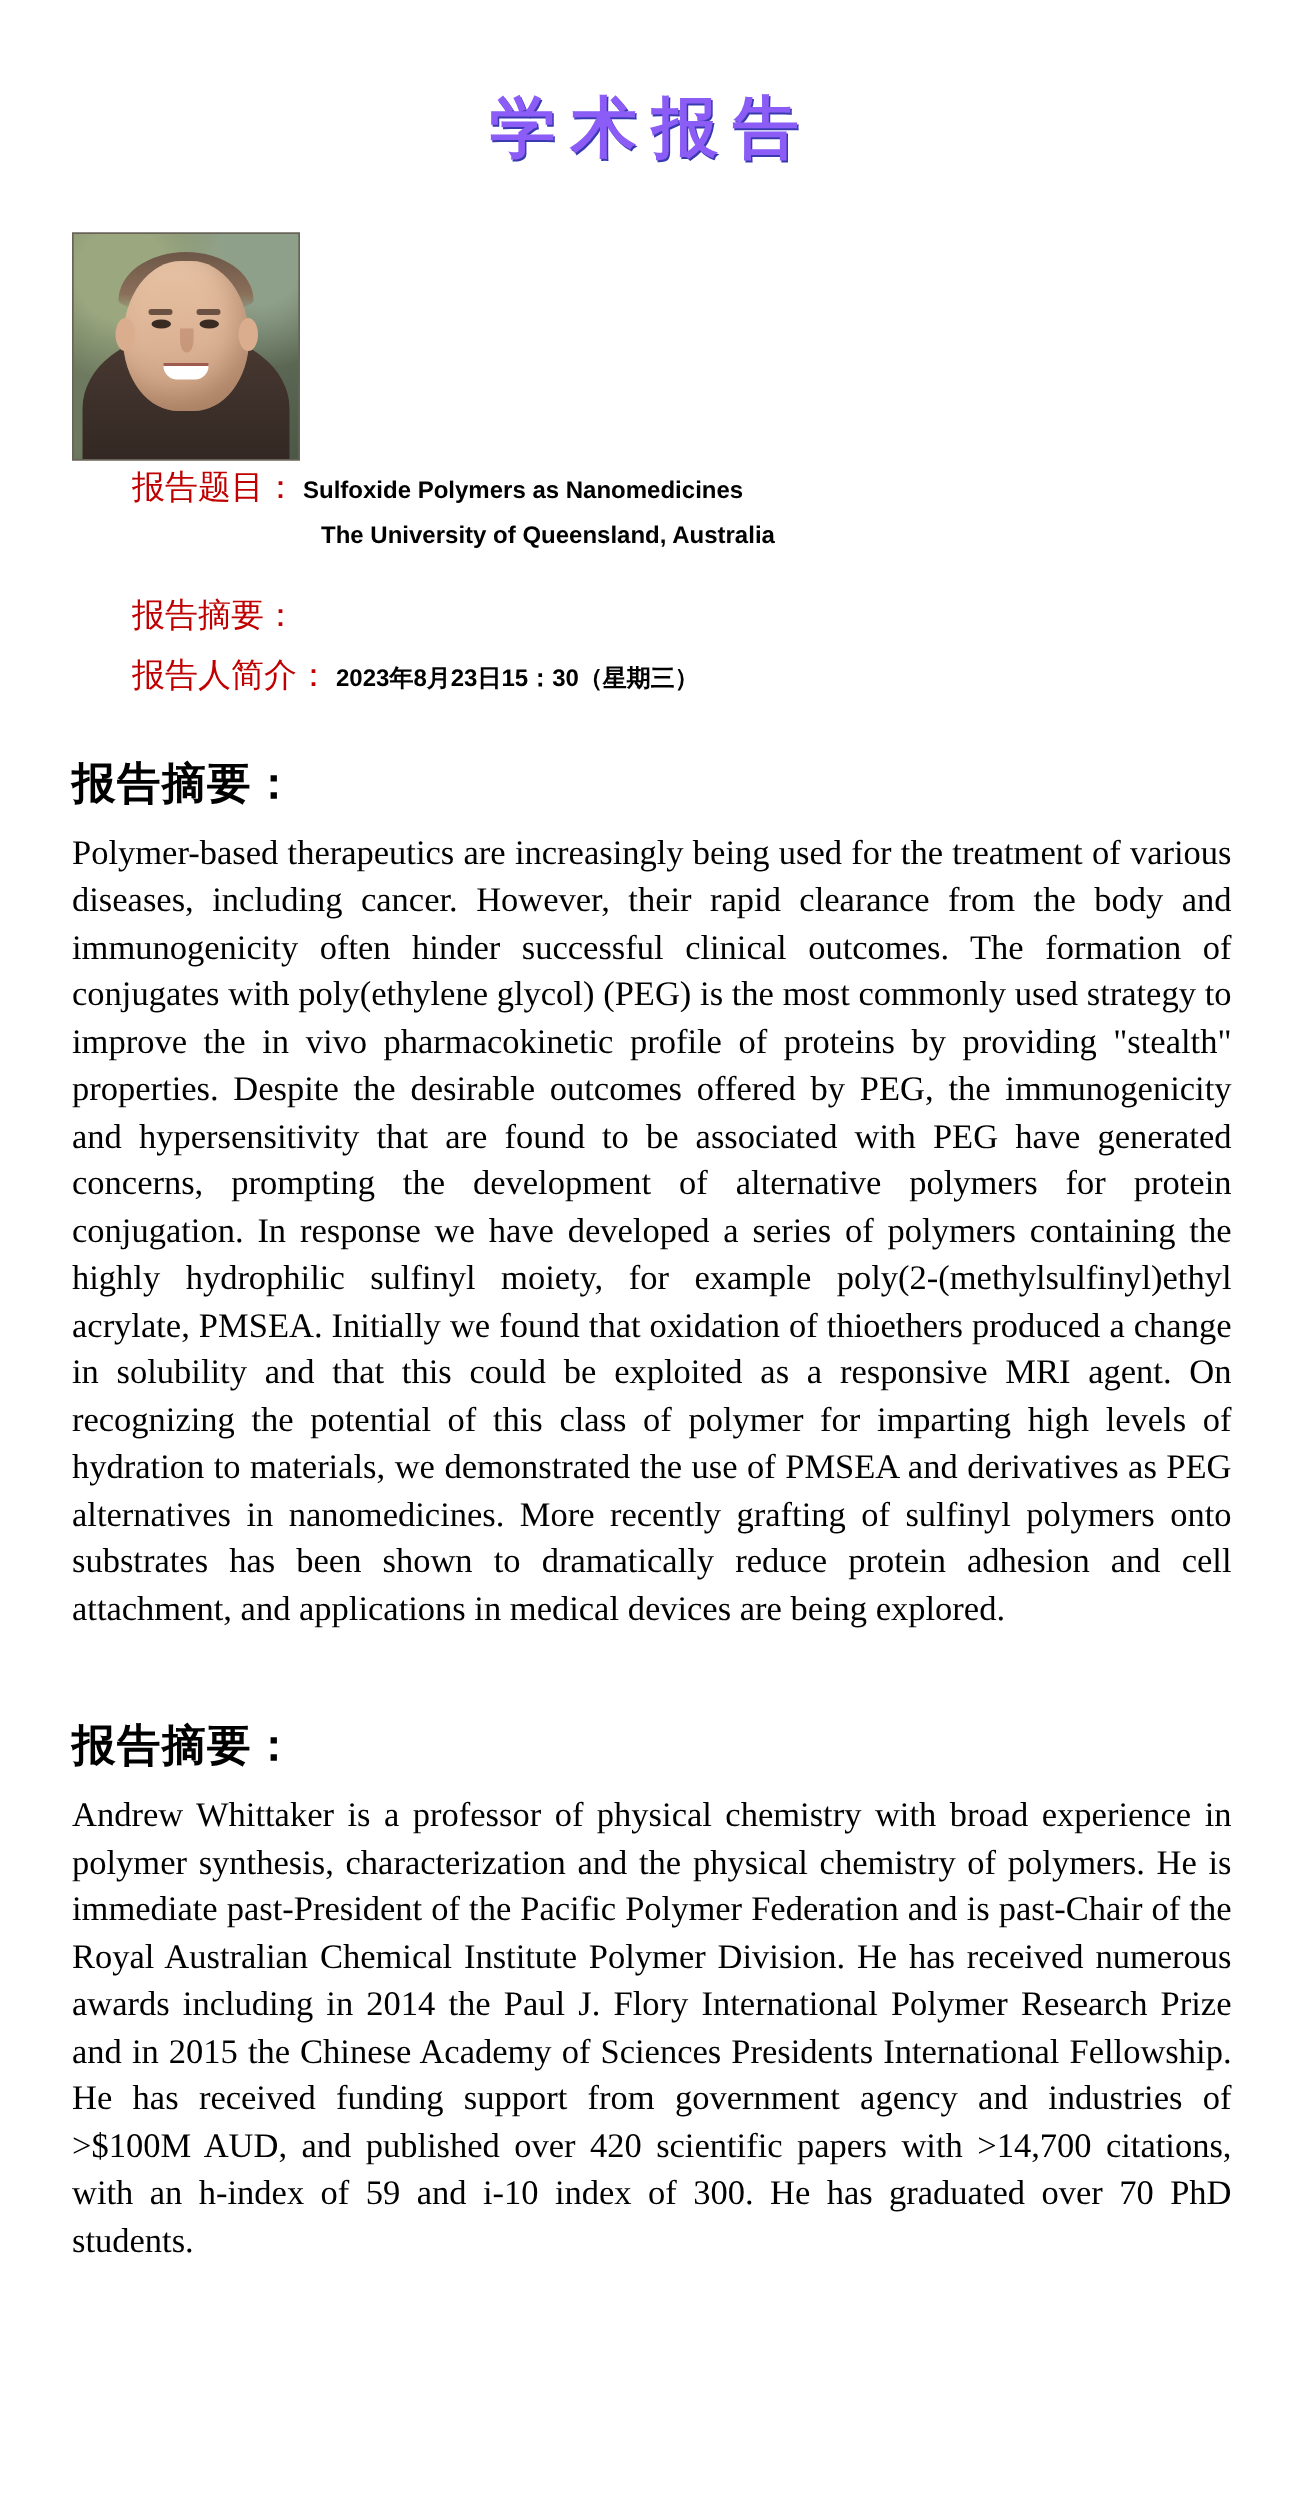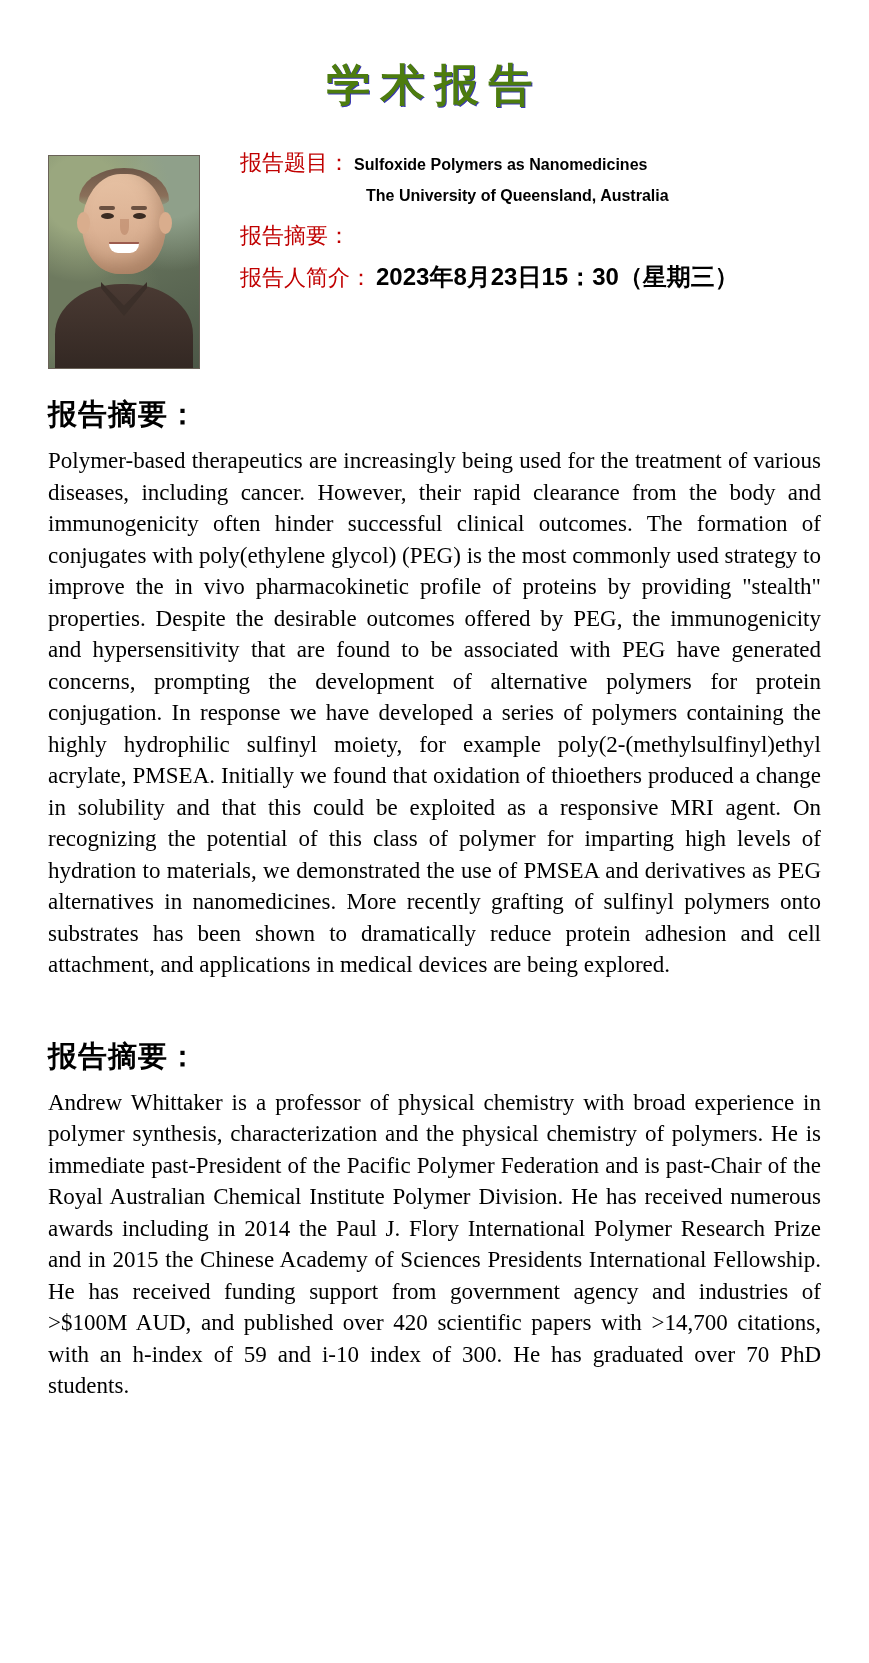--- a/index.html
+++ b/index.html
@@ -21,28 +21,28 @@
     position: relative;
     box-sizing: border-box;
     padding: 0 48px;
   }
   .poster-title {
     text-align: center;
     font-family: "Liberation Sans", sans-serif;
     font-weight: bold;
     font-size: 44px;
     letter-spacing: 10px;
-    color: #4d7c0f;
+    color: #8b5cf6;
     padding-top: 56px;
     padding-bottom: 8px;
     text-shadow: 1px 1px 0 #3a3ab0;
   }
   .header-block {
     display: flex;
-    flex-direction: row;
+    flex-direction: column;
     align-items: flex-start;
     margin-top: 22px;
   }
   .portrait {
     width: 150px;
     height: 212px;
     flex: 0 0 150px;
     margin-left: 0px;
     margin-top: 10px;
     border: 1px solid #6a6258;
@@ -172,27 +172,27 @@
     padding-left: 4px;
   }
   .info-value.cn {
     font-family: "Liberation Serif", serif;
     font-weight: normal;
     font-size: 22px;
   }
   .info-value.cn-bold {
     font-family: "Liberation Sans", sans-serif;
     font-weight: bold;
-    font-size: 24px;
+    font-size: 16px;
   }
   .info-row.affiliation {
     margin-left: 0;
     padding-left: 122px;
     margin-top: -4px;
-    margin-bottom: 16px;
+    margin-bottom: 28px;
   }
   .section-heading {
     font-family: "Liberation Sans", sans-serif;
     font-weight: bold;
     font-size: 29px;
     letter-spacing: 1px;
     margin-top: 34px;
     margin-bottom: 10px;
   }
   .body-text {

